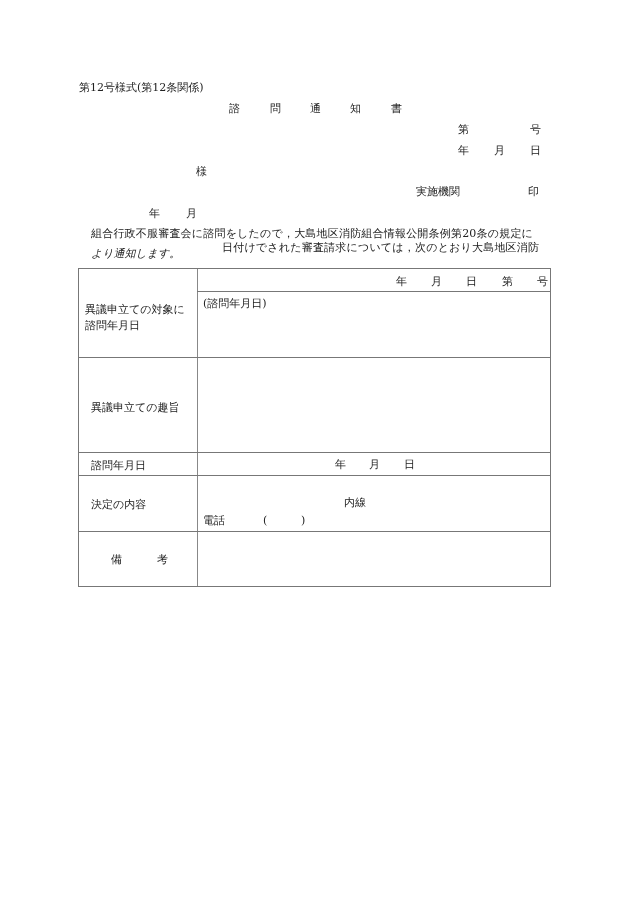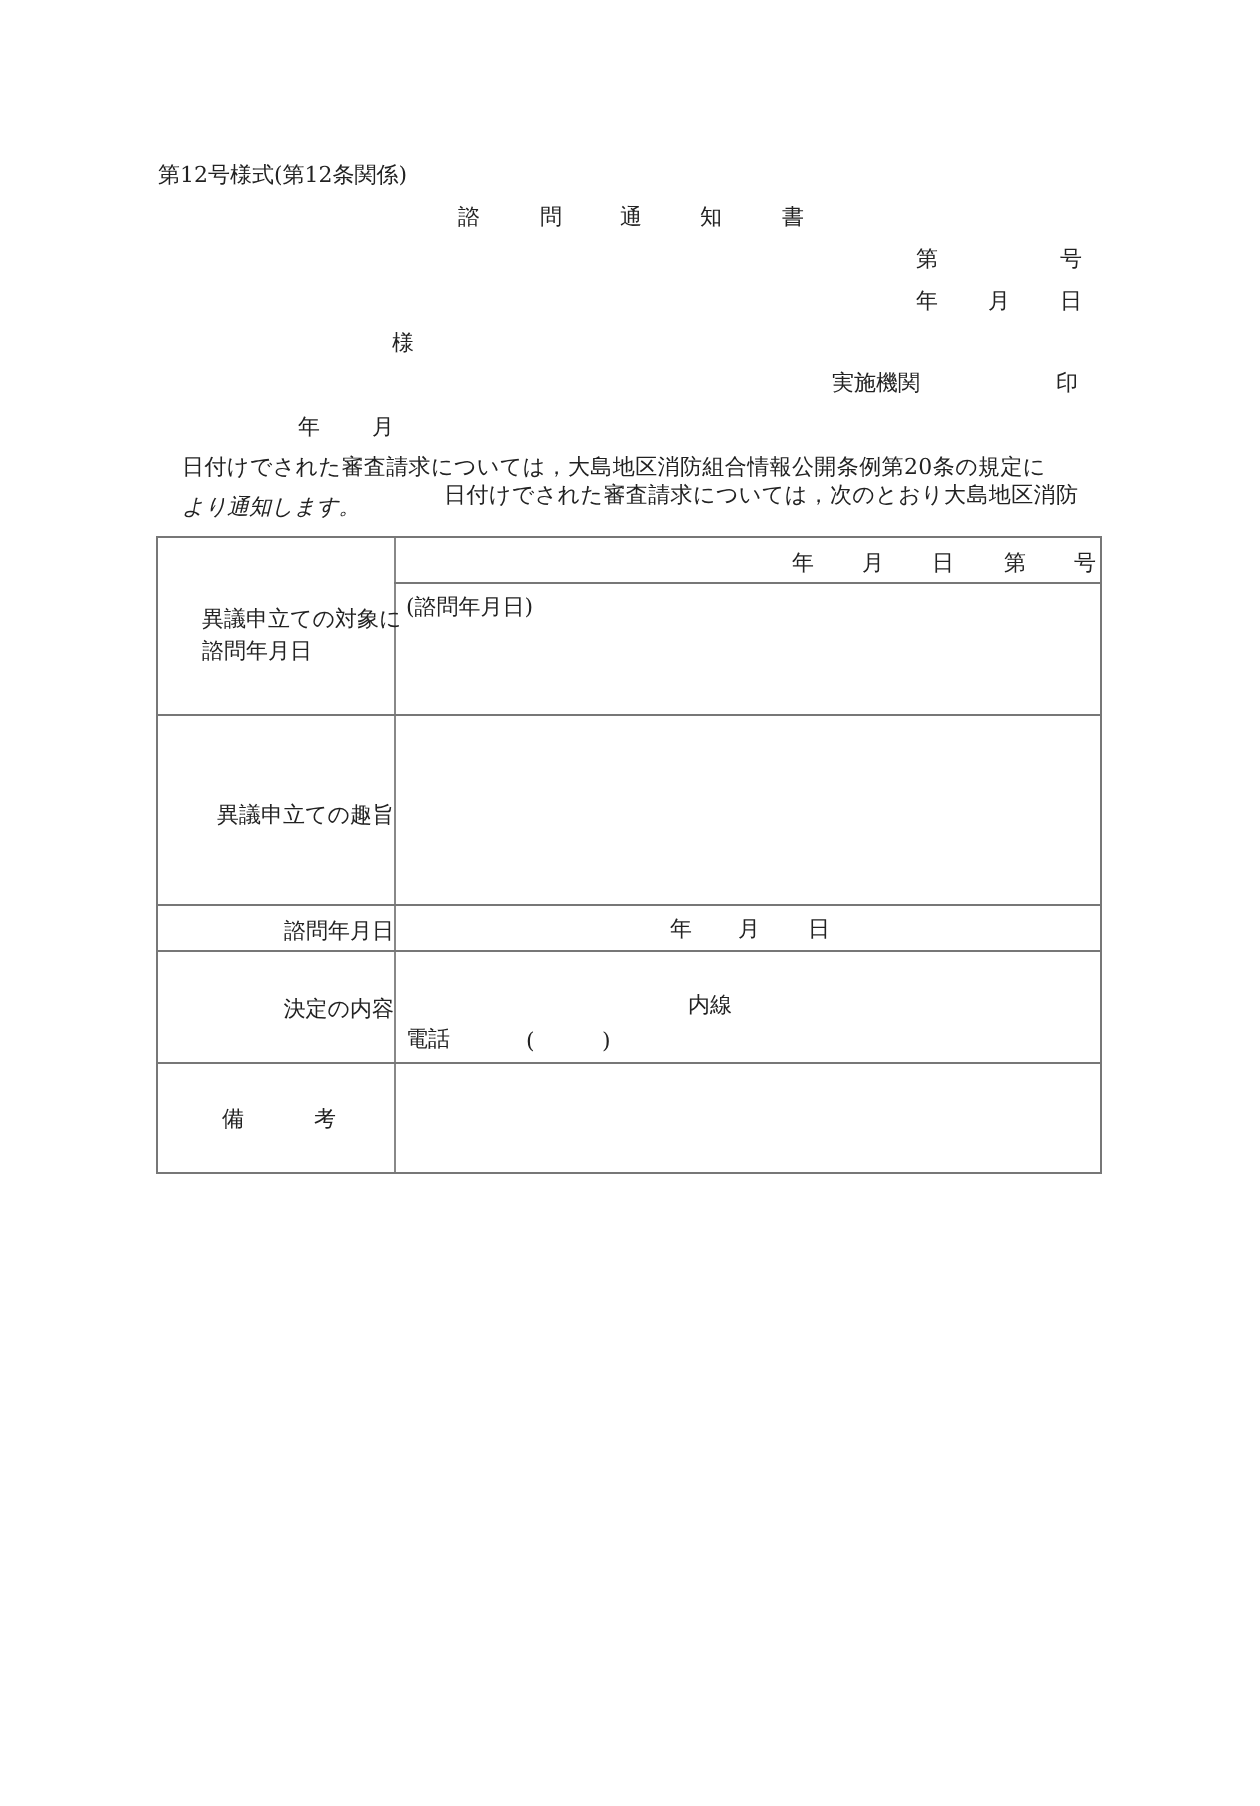--- a/index.html
+++ b/index.html
@@ -3,21 +3,21 @@
 <meta charset="utf-8">
 <style>
   html, body { margin:0; padding:0; background:#ffffff; }
   body { width:630px; height:903px; position:relative; overflow:hidden;
          font-family: "DejaVu Serif", "Liberation Serif", serif; color:#222; font-size:11px; }
   .abs { position:absolute; white-space:nowrap; line-height:1; }
   .table { position:absolute; left:78px; top:268px; width:473px; height:319px;
            border:1px solid #777; box-sizing:border-box; }
   .hline { position:absolute; height:1px; background:#777; }
   .vline { position:absolute; width:1px; background:#888; }
-  .cell-label { position:absolute; left:0; width:118px; text-align:right; line-height:1.45; font-size:11px; }
+  .cell-label { position:absolute; left:12px; width:118px; text-align:left; line-height:1.45; font-size:11px; }
 </style>
 </head>
 <body>
 
 <div class="abs" style="left:79px;top:82px;text-align:center;">第12号様式(第12条関係)</div>
 
 <div>
   <span class="abs" style="left:229px;top:103px;">諮</span>
   <span class="abs" style="left:270px;top:103px;">問</span>
   <span class="abs" style="left:310px;top:103px;">通</span>
@@ -40,36 +40,36 @@
 
 <div>
   <span class="abs" style="left:388px;top:186px;margin-left:28px;">実施機関</span>
   <span class="abs" style="left:528px;top:186px;">印</span>
 </div>
 
 <div>
   <span class="abs" style="left:149px;top:208px;">年</span>
   <span class="abs" style="left:186px;top:208px;">月</span>
   <span class="abs" style="left:222px;top:208px;letter-spacing:0.2px;margin-top:34px;">日付けでされた審査請求については，次のとおり大島地区消防</span>
-  <span class="abs" style="left:91px;top:228px;letter-spacing:0.2px;">日付けでされた審査請求については，大島地区消防組合情報公開条例第20条の規定に</span>
+  <span class="abs" style="left:91px;top:228px;letter-spacing:0.2px;">組合行政不服審査会に諮問をしたので，大島地区消防組合情報公開条例第20条の規定に</span>
   <span class="abs" style="left:91px;top:248px;font-style:italic;">より通知します。</span>
 </div>
 
 <div class="table">
 
   <div class="vline" style="left:118px;top:0;height:317px;"></div>
 
   <div class="hline" style="left:118px;top:22px;width:353px;"></div>
   <div class="hline" style="left:0;top:88px;width:471px;"></div>
   <div class="hline" style="left:0;top:183px;width:471px;"></div>
   <div class="hline" style="left:0;top:206px;width:471px;"></div>
   <div class="hline" style="left:0;top:262px;width:471px;"></div>
 
   <div>
-    <div class="cell-label" style="top:33px;left:6px;width:112px;text-align:left;margin-left:16px;">
+    <div class="cell-label" style="top:33px;left:6px;width:112px;text-align:left;">
       <div>異議申立ての対象に</div>
       <div>諮問年月日</div>
     </div>
     <span class="abs" style="left:317px;top:7px;">年</span>
     <span class="abs" style="left:352px;top:7px;">月</span>
     <span class="abs" style="left:387px;top:7px;">日</span>
     <span class="abs" style="left:423px;top:7px;">第</span>
     <span class="abs" style="left:458px;top:7px;">号</span>
     <span class="abs" style="left:124px;top:29px;">(諮問年月日)</span>
   </div>

